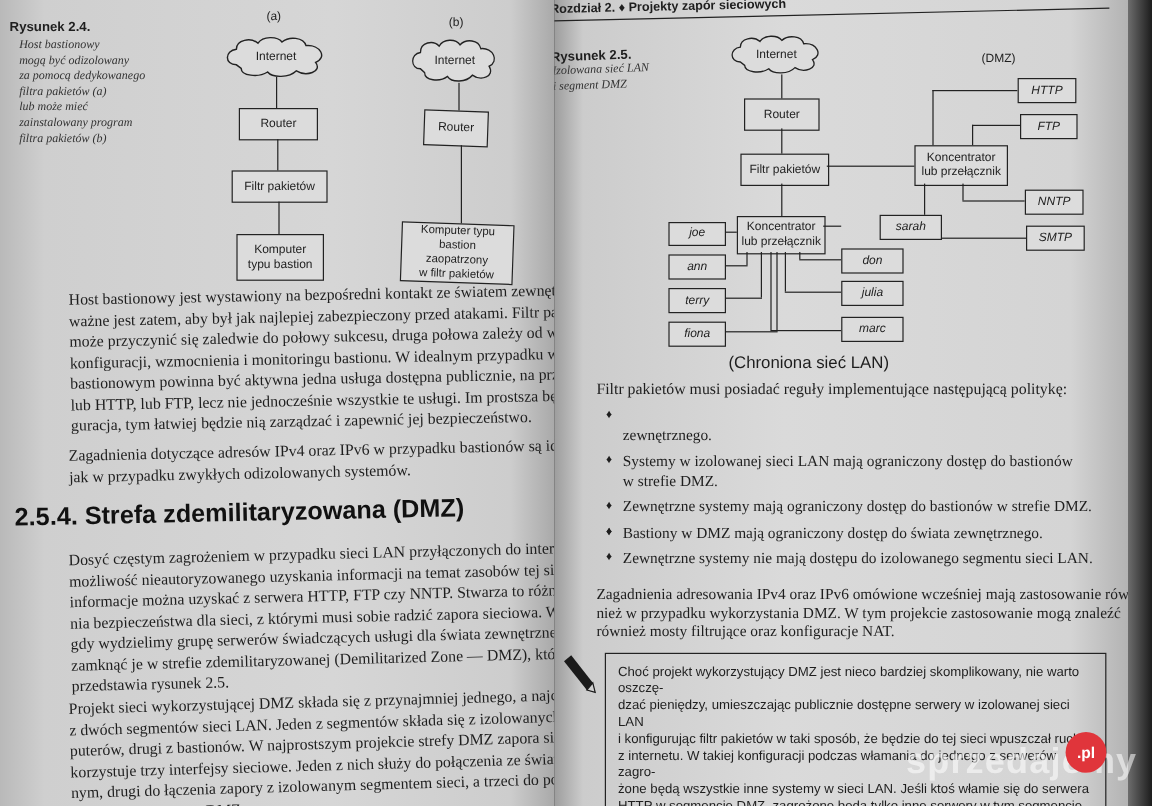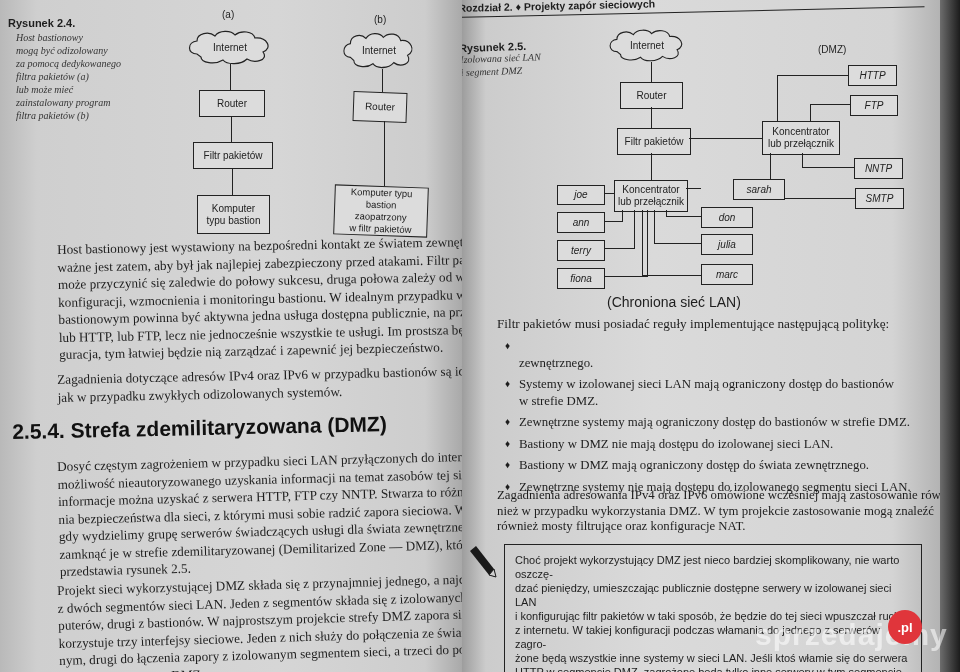--- a/index.html
+++ b/index.html
@@ -190,21 +190,21 @@
 
     <div class="abs sans" style="left:145px;top:294px;font-size:14px;">(Chroniona sieć LAN)</div>
   </div>
 
   <div class="abs" style="left:35px;top:316px;font-size:13.2px;white-space:nowrap;">Filtr pakietów musi posiadać reguły implementujące następującą politykę:</div>
 
   <div class="abs bullets" style="left:43px;top:338px;white-space:nowrap;">
     <div><span class="dot">♦</span><br><span>zewnętrznego.</span></div>
     <div><span class="dot">♦</span><span>Systemy w izolowanej sieci LAN mają ograniczony dostęp do bastionów</span><br><span>w strefie DMZ.</span></div>
     <div><span class="dot">♦</span><span>Zewnętrzne systemy mają ograniczony dostęp do bastionów w strefie DMZ.</span></div>
-    <div><span class="dot">♦</span><span>Bastiony w DMZ nie mają dostępu do izolowanej sieci LAN.</span></div>
+    <div><span class="dot">♦</span></div>
     <div><span class="dot">♦</span><span>Bastiony w DMZ mają ograniczony dostęp do świata zewnętrznego.</span></div>
     <div><span class="dot">♦</span><span>Zewnętrzne systemy nie mają dostępu do izolowanego segmentu sieci LAN.</span></div>
   </div>
 
   <div class="abs body-text" style="left:35px;top:488px;font-size:12.8px;line-height:15.5px;">
     <div>Zagadnienia adresowania IPv4 oraz IPv6 omówione wcześniej mają zastosowanie rów-</div>
     <div>nież w przypadku wykorzystania DMZ. W tym projekcie zastosowanie mogą znaleźć</div>
     <div>również mosty filtrujące oraz konfiguracje NAT.</div>
   </div>
 

